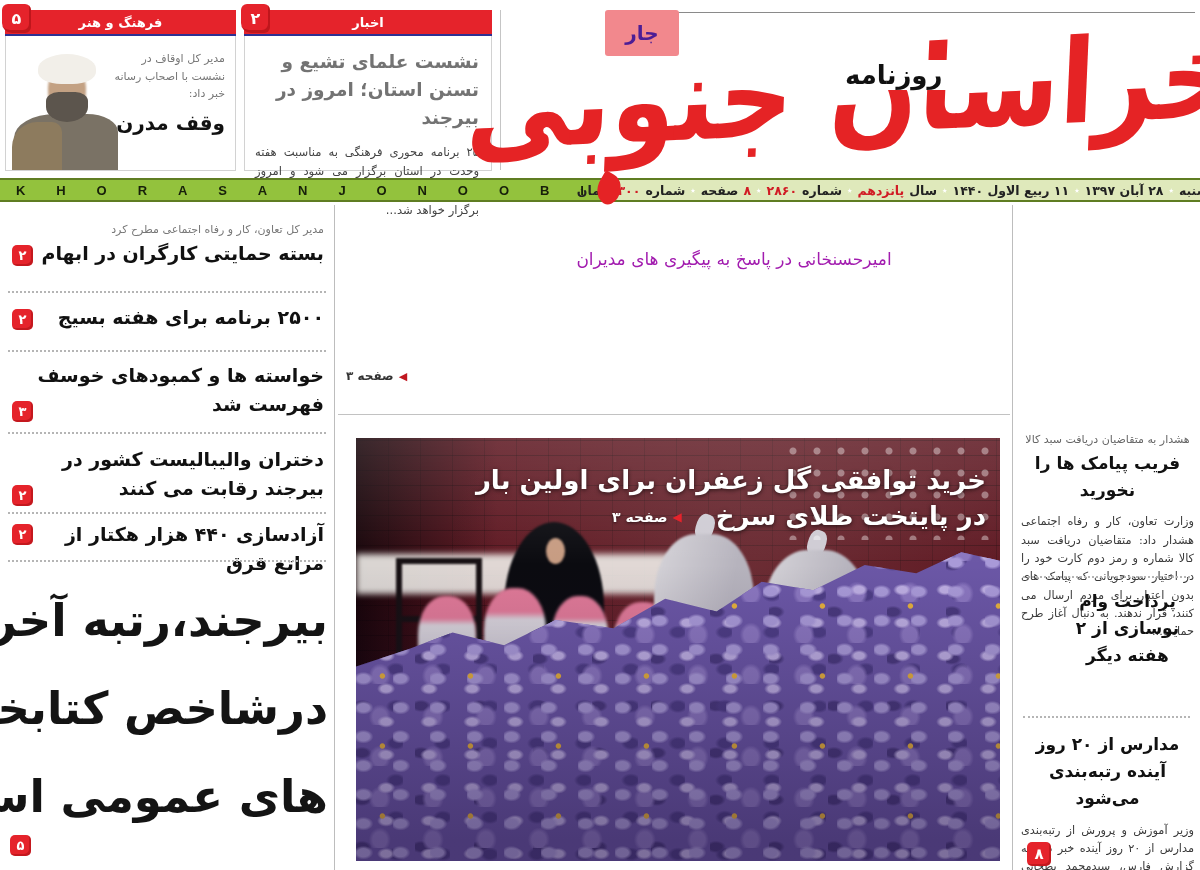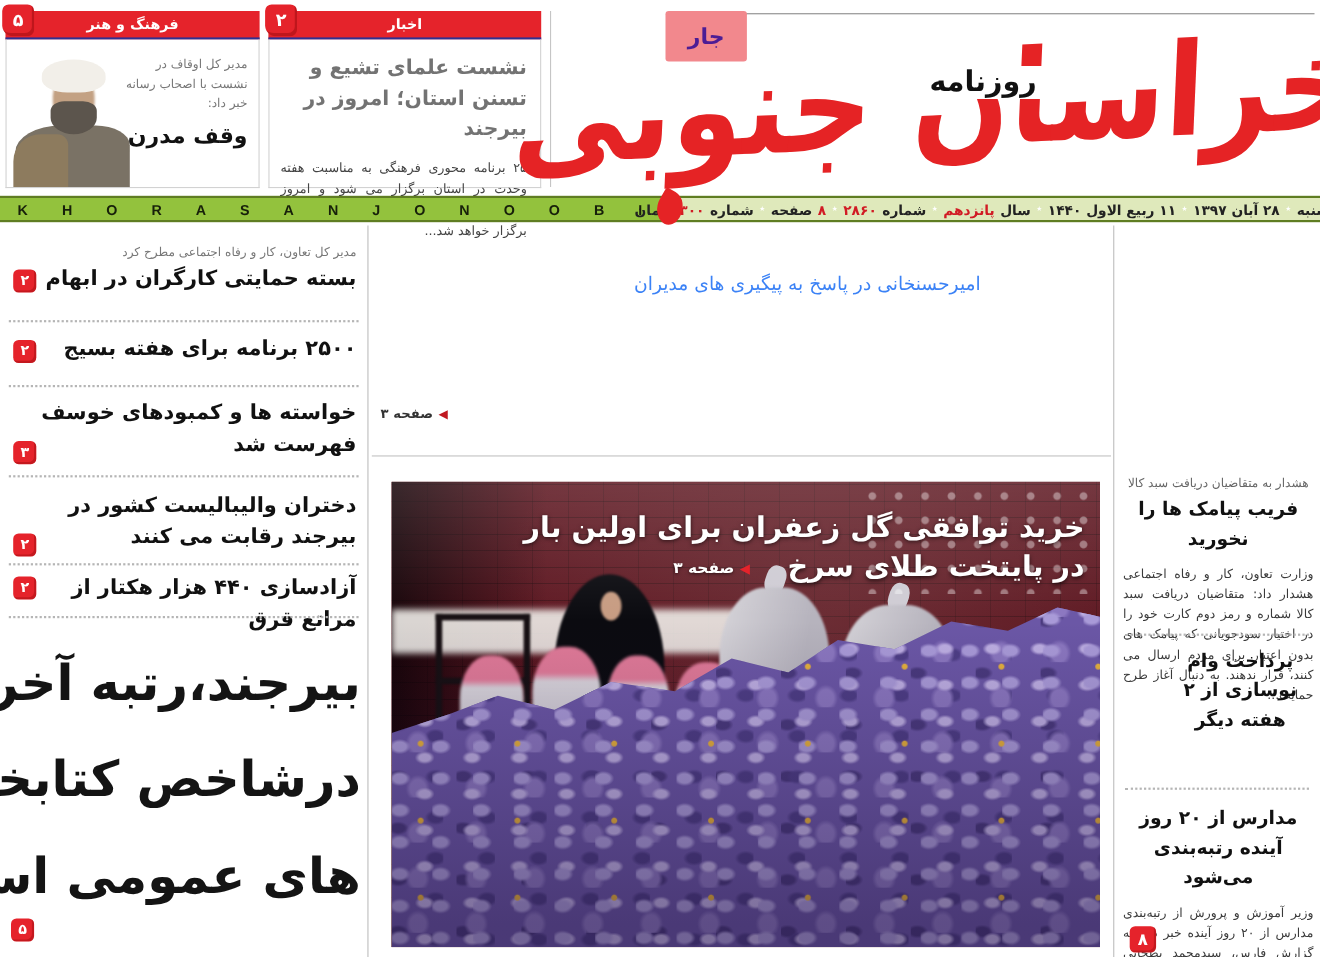--- a/index.html
+++ b/index.html
@@ -74,21 +74,21 @@
   
   .rcol{position:absolute;left:1013px;top:205px;width:187px;height:665px;}
   .r-item{position:absolute;left:8px;right:6px;direction:rtl;text-align:center;}
   .r-item .kick{font-size:11px;color:#666;margin-bottom:4px;}
   .r-item .ttl{font-size:17px;font-weight:bold;color:#111;line-height:1.6;}
   .r-item .bd{margin-top:9px;font-size:11.3px;color:#3a3a3a;line-height:1.62;text-align:justify;}
   .r-badge{position:absolute;left:14px;top:637px;width:24px;height:24px;font-size:15px;}
   
   .center{position:absolute;left:336px;top:205px;width:676px;height:665px;}
   .lead-kicker{position:absolute;top:44px;left:120px;right:0;text-align:center;direction:rtl;
-               font-size:17px;color:#3b82f6;}
+               font-size:17px;color:#a21caf;}
   .lead-headline{position:absolute;top:72px;left:0;right:0;text-align:center;direction:rtl;
                  font-size:43px;font-weight:900;color:#121212;white-space:nowrap;letter-spacing:-.5px;}
   .pageref{position:absolute;top:164px;left:10px;display:flex;align-items:center;gap:5px;direction:rtl;}
   .pageref .txt{font-size:12px;font-weight:bold;color:#333;}
   .pageref .arr{color:#c01820;font-size:11px;}
   .c-hair{position:absolute;top:209px;left:2px;right:2px;height:1px;background:#c2c2c2;}
   
   .photo{position:absolute;left:20px;top:233px;width:644px;height:423px;overflow:hidden;background:#4f1119;}
   .wall{position:absolute;inset:0;background-color:#5d1620;
         background-image:repeating-linear-gradient(0deg,rgba(0,0,0,.28) 0 1px,transparent 1px 15px),

